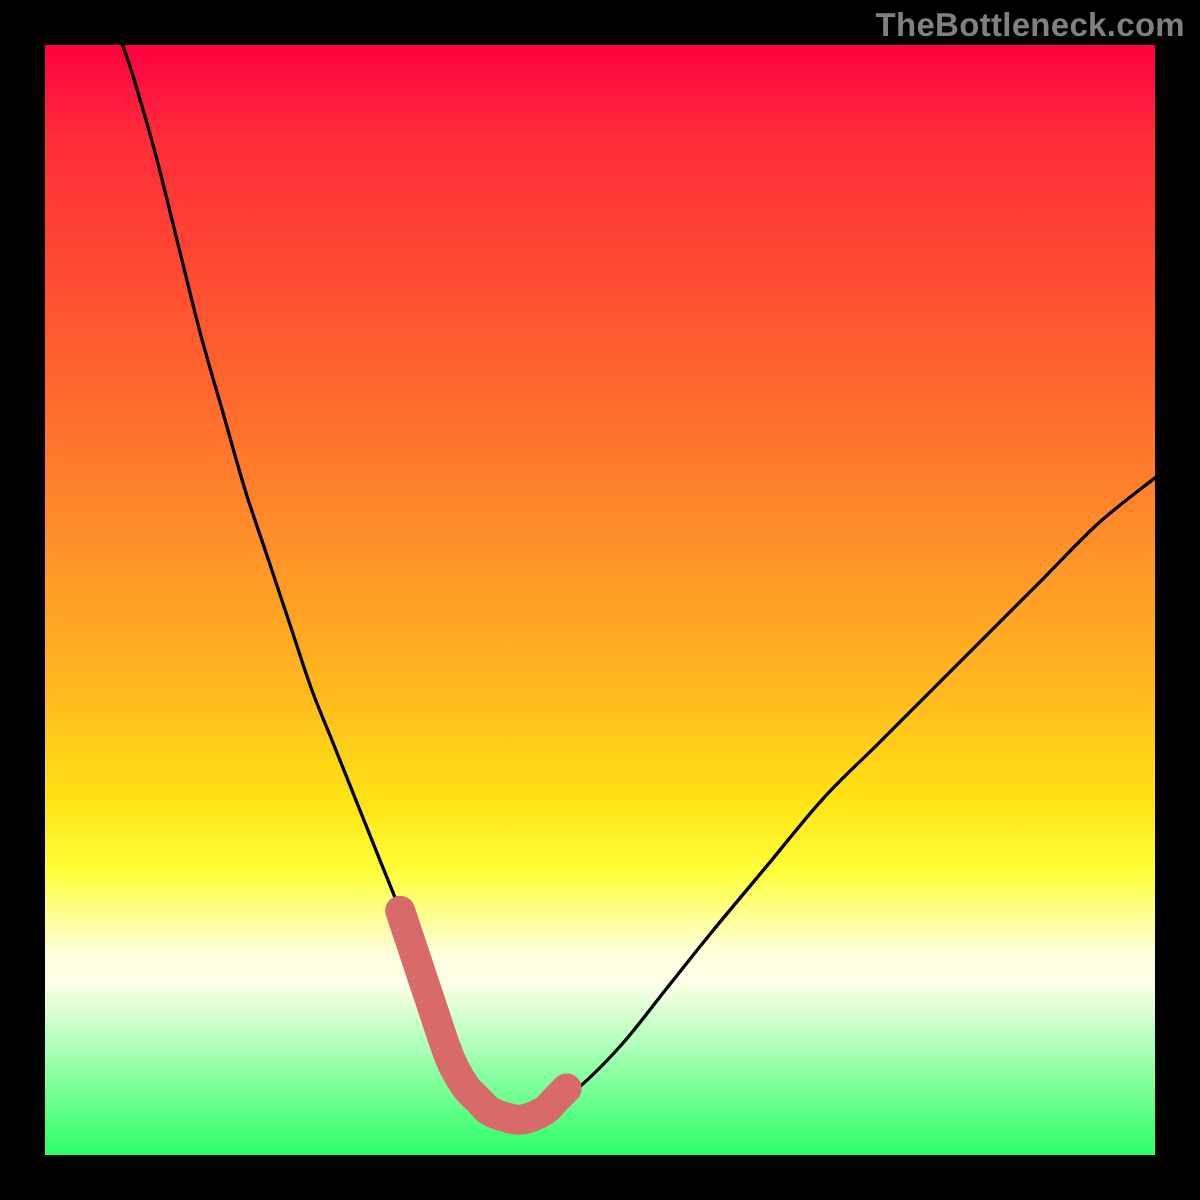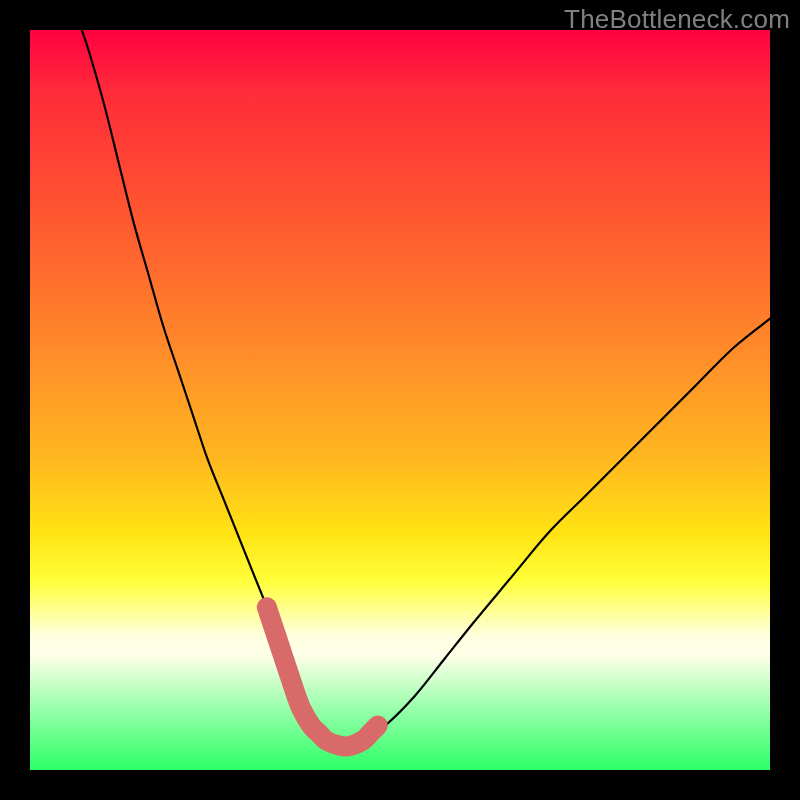--- a/index.html
+++ b/index.html
@@ -14,22 +14,22 @@
   .stage {
     position: relative;
     width: 800px;
     height: 800px;
   }
   .watermark {
     position: absolute;
     top: 4px;
     right: 10px;
     color: #808080;
-    font-size: 26px;
-    font-weight: 400;
+    font-size: 22px;
+    font-weight: 700;
     letter-spacing: 0.2px;
     z-index: 20;
   }
   .plot-area {
     position: absolute;
     left: 30px;
     top: 30px;
     width: 740px;
     height: 740px;
     background: linear-gradient(

